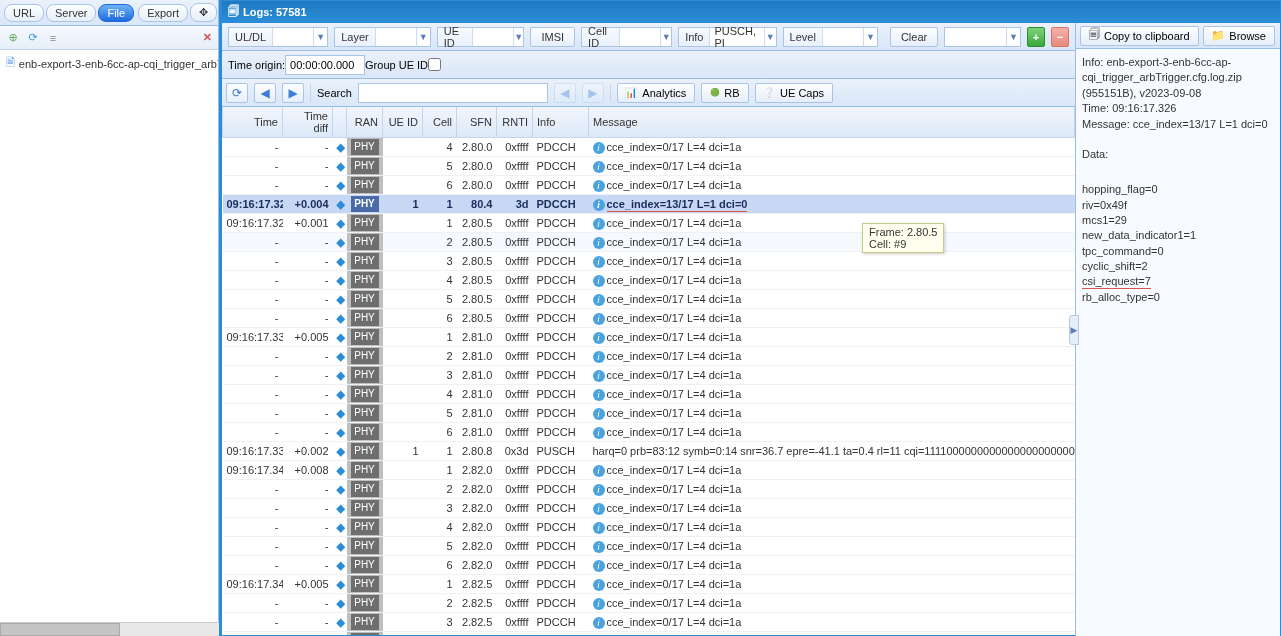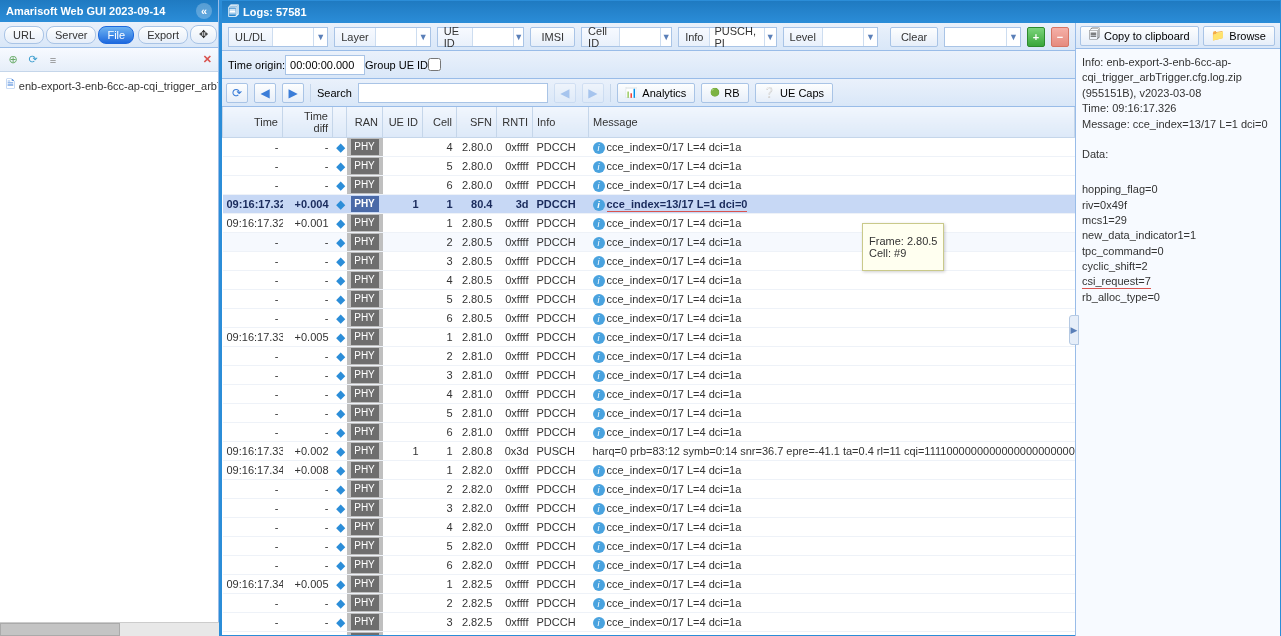--- a/index.html
+++ b/index.html
@@ -51,21 +51,21 @@
 .grid tr.sel td { background:#c7d8f5 !important; color:#1a2b5c; font-weight:bold; }
 .grid tr.sel td.ran-cell .ran-badge { background:#4a6aa8; }
 .grid tr.alt td { background:#f6f9fe; }
 .dir-arrow { color:#2b8dd8; font-weight:bold; }
 .ran-cell { background:#bfbfbf !important; padding:0; text-align:center; }
 .ran-badge { display:inline-block; background:#6e6e6e; color:#fff; width:100%; text-align:center; font-size:10px; padding:1px 0; height:16px; line-height:14px; }
 .info-i { display:inline-flex; width:12px; height:12px; background:#4aa3df; border-radius:50%; color:#fff; align-items:center; justify-content:center; font-size:9px; font-style:italic; margin-right:2px; }
 .msg-cell { text-align:left; }
 .red-underline { border-bottom:1px solid #d9534f; padding-bottom:1px; }
 
-.tooltip { position:absolute; background:#fffff0; border:1px solid #c9c98a; padding:11px 6px; font-size:11px; color:#333; box-shadow:1px 1px 3px rgba(0,0,0,0.2); }
+.tooltip { position:absolute; background:#fffff0; border:1px solid #c9c98a; padding:2px 6px; font-size:11px; color:#333; box-shadow:1px 1px 3px rgba(0,0,0,0.2); }
 
 
 .right-panel { position:absolute; right:0; top:22px; width:205px; height:614px; border-left:1px solid #99bce8; background:#f7faff; display:flex; flex-direction:column; }
 .right-toolbar { height:26px; background:linear-gradient(#eaf1fb,#d9e7f8); border-bottom:1px solid #99bce8; display:flex; align-items:center; padding:0 4px; gap:4px; }
 .right-body { padding:6px 6px; font-size:11px; color:#333; line-height:1.4; overflow:auto; }
 .right-body .kv { white-space:pre-wrap; word-break:break-word; }
 .right-body .data-block { font-family: Menlo, Consolas, monospace; font-size:11px; margin-top:4px; }
 
 .bottom-scroll { position:absolute; left:0; bottom:0; width:219px; height:14px; background:#f0f0f0; border-top:1px solid #ccc; display:flex; }
 .bottom-scroll .track { flex:1; background:#e8e8e8; }
@@ -75,24 +75,20 @@
 .plus-btn { width:20px; height:20px; background:linear-gradient(#7bd47b,#3aa63a); border:1px solid #2d8a2d; border-radius:2px; color:#fff; display:flex;align-items:center;justify-content:center; font-weight:bold; cursor:pointer; }
 .minus-btn { width:20px; height:20px; background:linear-gradient(#f5b0a8,#e58b7f); border:1px solid #d67565; border-radius:2px; color:#fff; display:flex;align-items:center;justify-content:center; font-weight:bold; }
 
 
 .c-time{width:60px}.c-diff{width:50px}.c-dir{width:14px}.c-ran{width:36px}.c-ue{width:40px}.c-cell{width:34px}.c-sfn{width:40px}.c-rnti{width:36px}.c-info{width:56px}.c-msg{width:auto}
 </style>
 </head>
 <body>
 
 <div class="left-panel">
-  <div class="left-header">
-    <span>Amarisoft Web GUI 2023-09-14</span>
-    <span class="collapse">«</span>
-  </div>
   <div class="left-toolbar">
     <span class="btn">URL</span>
     <span class="btn">Server</span>
     <span class="btn active">File</span>
     <span class="spacer"></span>
     <span class="btn">Export</span>
     <span class="btn">✥</span>
   </div>
   <div class="left-icons">
     <span class="icon-sm" style="color:#6a6">⊕</span>
@@ -544,21 +540,21 @@
         <span class="pill-btn">
             <span>🗐</span>
             <span>Copy to clipboard</span>
           </span>
         <span class="pill-btn">
             <span>📁</span>
             <span>Browse</span>
           </span>
       </div>
       <div class="right-body">
-        <div class="kv">Info: enb-export-3-enb-6cc-ap-cqi_trigger_arbTrigger.cfg.log.zip (955151B), v2023-03-08</div>
+        <div class="kv">Info: enb-export-3-enb-6cc-ap-cqi_trigger_arbTrigger.cfg.log.zip (955151B), v2023-09-08</div>
         <div class="kv">Time: 09:16:17.326</div>
         <div class="kv">Message: cce_index=13/17 L=1 dci=0</div>
         <br>
         <div class="kv">Data:</div>
         <br>
         <div class="data-block" id="detail-lines">
             <div>hopping_flag=0</div>
             <div>riv=0x49f</div>
             <div>mcs1=29</div>
             <div>new_data_indicator1=1</div>

